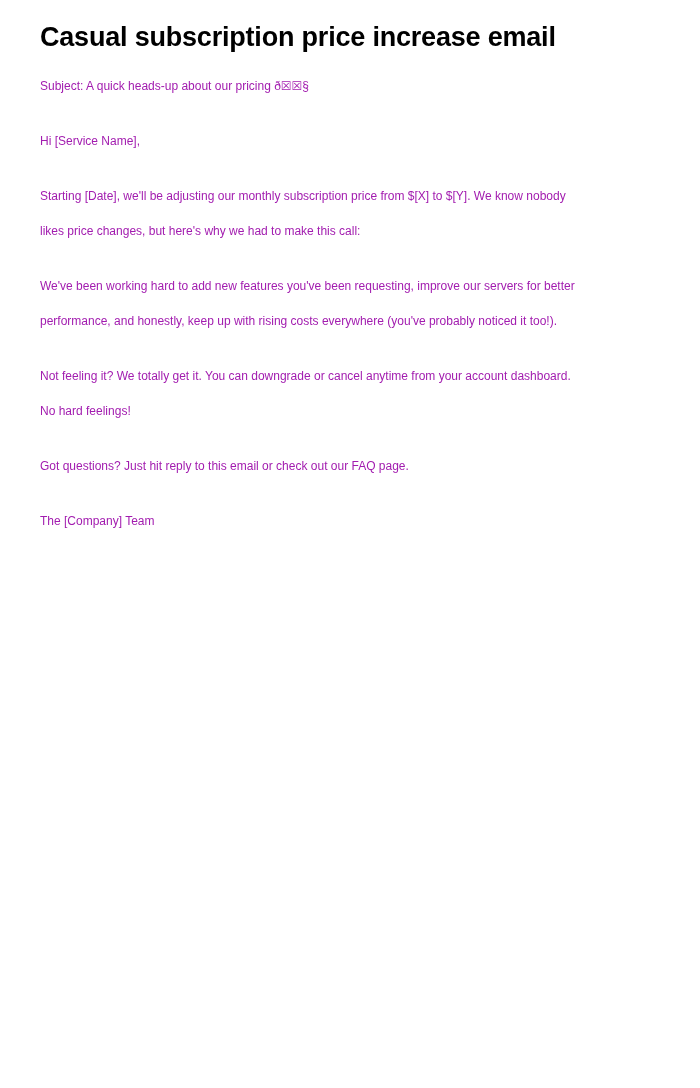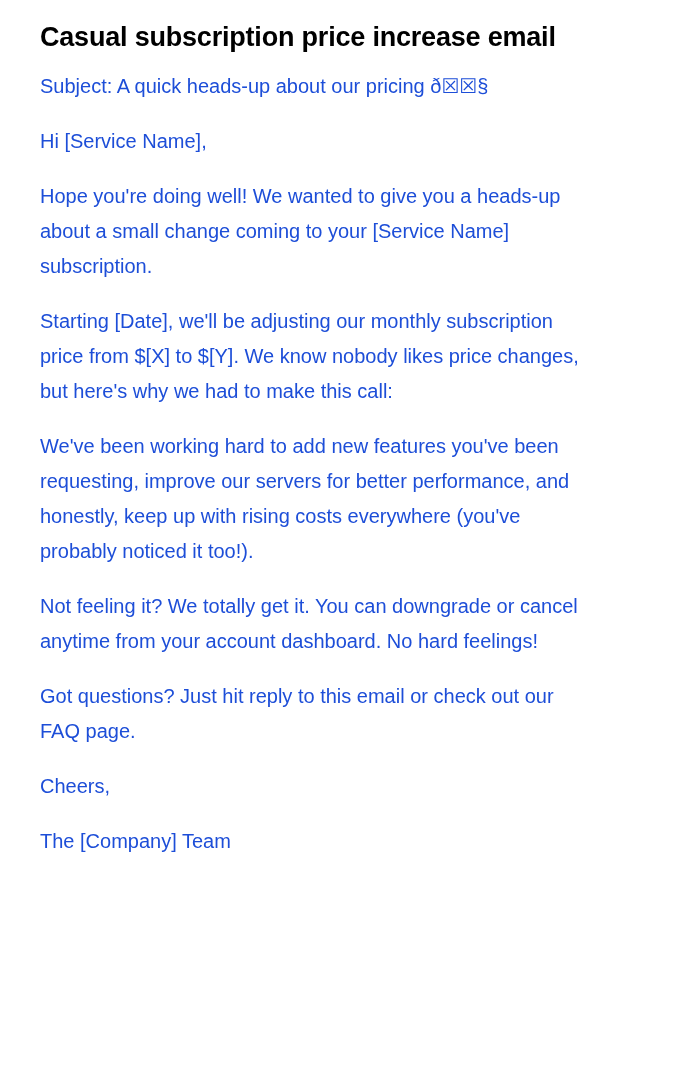--- a/index.html
+++ b/index.html
@@ -22,43 +22,41 @@
   .doc-title {
     margin: 0 0 14px 0;
     font-size: 27px;
     line-height: 35px;
     font-weight: 700;
     color: #000000;
     letter-spacing: -0.2px;
   }
   .doc p {
     margin: 0 0 20px 0;
-    font-size: 20px;
+    font-size: 12px;
     line-height: 35px;
-    color: #1d4ed8;
+    color: #a21caf;
   }
 </style>
 </head>
 <body>
 
 <div class="doc">
   <h1 class="doc-title">Casual subscription price increase email</h1>
 
   <p>Subject: A quick heads-up about our pricing ð☒☒§</p>
 
   <p>Hi [Service Name],</p>
 
-  <p>Hope you're doing well! We wanted to give you a heads-up about a small change coming to your [Service Name] subscription.</p>
 
   <p>Starting [Date], we'll be adjusting our monthly subscription price from $[X] to $[Y]. We know nobody likes price changes, but here's why we had to make this call:</p>
 
   <p>We've been working hard to add new features you've been requesting, improve our servers for better performance, and honestly, keep up with rising costs everywhere (you've probably noticed it too!).</p>
 
 
   <p>Not feeling it? We totally get it. You can downgrade or cancel anytime from your account dashboard. No hard feelings!</p>
 
   <p>Got questions? Just hit reply to this email or check out our FAQ page.</p>
 
 
-  <p>Cheers,</p>
 
   <p>The [Company] Team</p>
 </div>
 
 </body></html>

